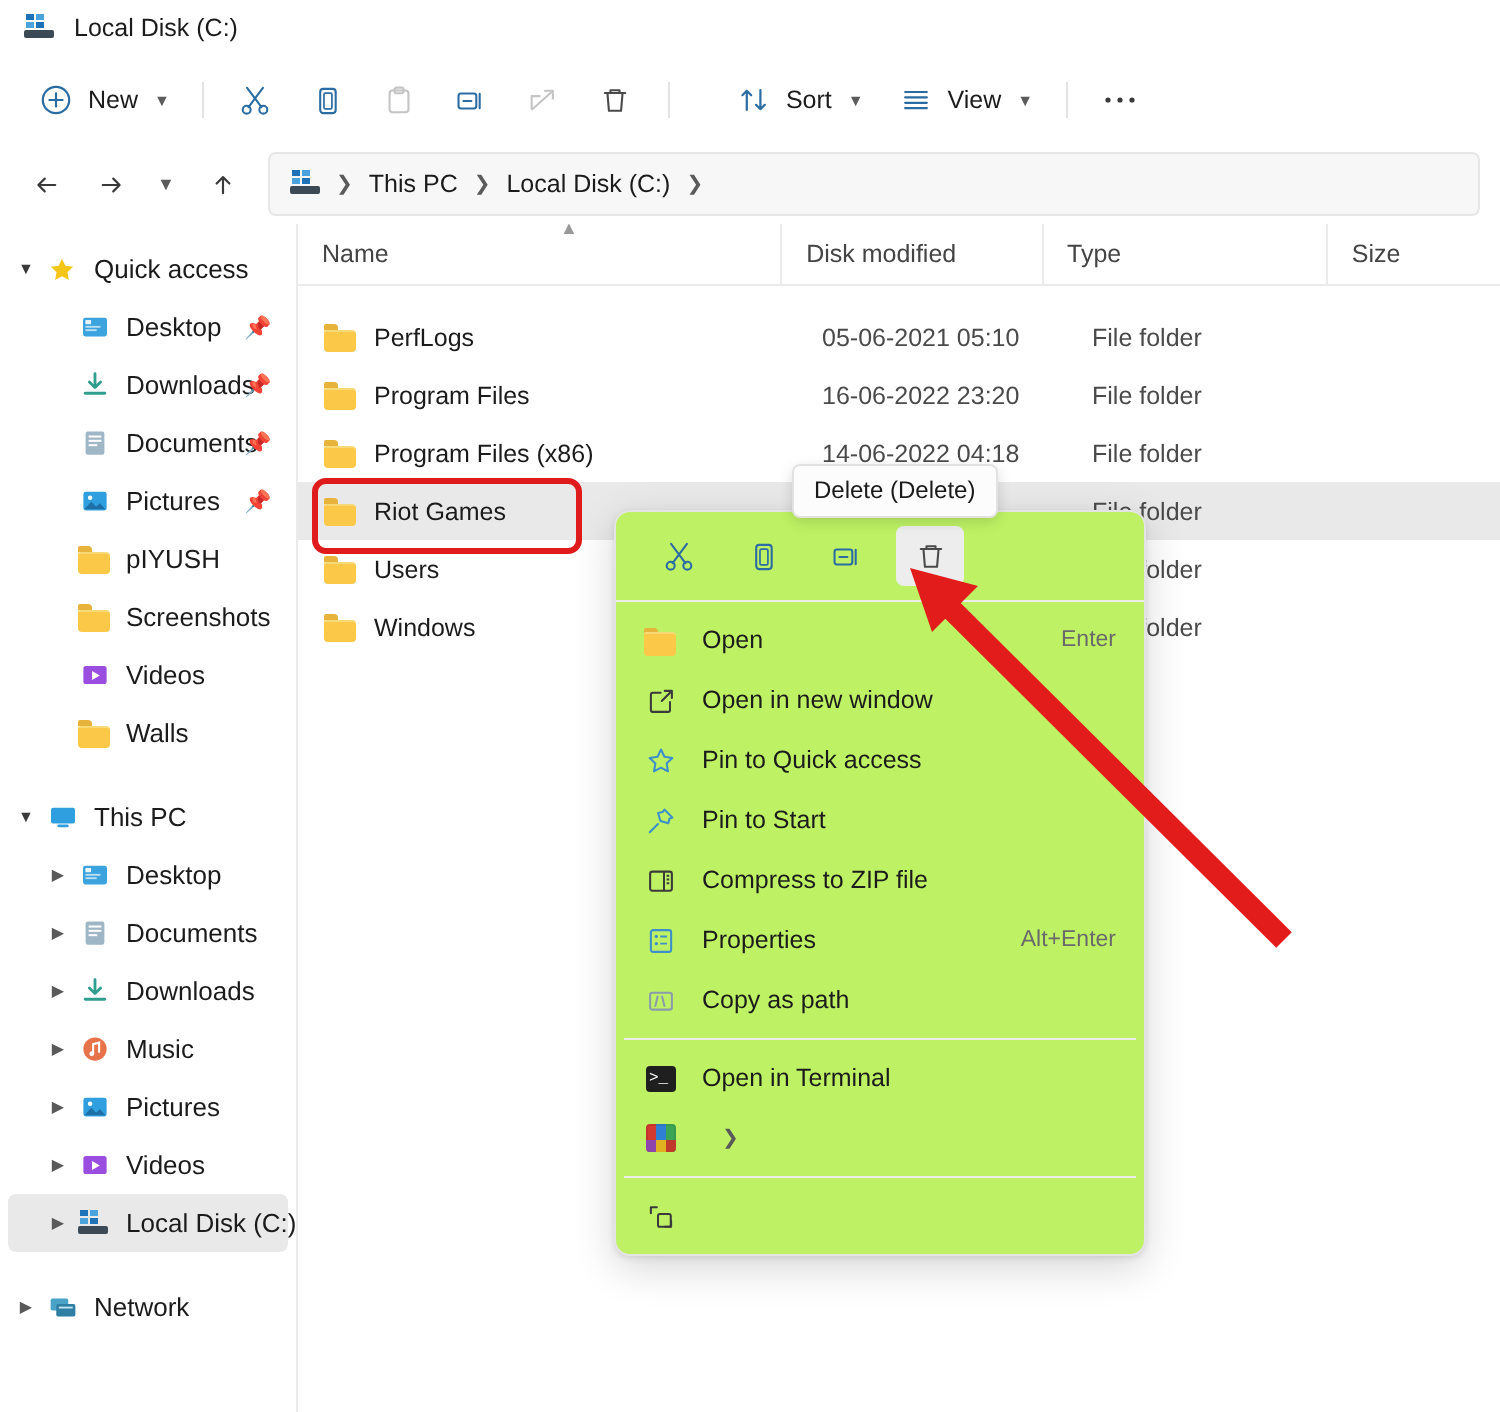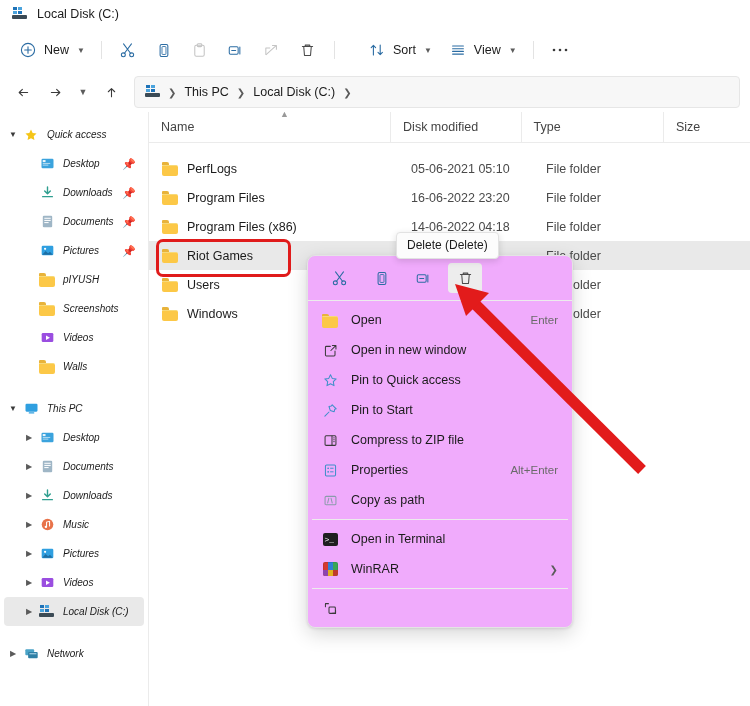--- a/index.html
+++ b/index.html
@@ -123,21 +123,21 @@
     cursor: default;
   }
   .navitem.selected { background: #e9e9e9; }
   .exp {
     width: 18px; text-align: center;
     font-size: 8px; color: #5a5a5a;
     flex: 0 0 auto;
   }
   .exp.open { color: #3a3a3a; }
   .nav-ico { width: 18px; height: 16px; display:flex; align-items:center; justify-content:center; flex:0 0 auto; margin-right: 7px;}
-  .nav-label { font-size: 10px; color: #1b1b1b; white-space: nowrap; font-style: italic; }
+  .nav-label { font-size: 13px; color: #1b1b1b; white-space: nowrap; }
   .pin {
     position: absolute; right: 8px; top: 50%; transform: translateY(-50%);
     color: #8a8a8a; font-size: 11px;
   }
   .lvl1 { padding-left: 0px; }
   .lvl2 .exp { width: 18px; }
   .lvl2 { padding-left: 16px; }
   .lvl2-noexp { padding-left: 34px; }
 
   
@@ -215,21 +215,21 @@
     font-size: 12px;
     color: #1b1b1b;
     box-shadow: 0 2px 7px rgba(0,0,0,0.14);
     z-index: 60;
     white-space: nowrap;
   }
 
   
   .ctxmenu {
     position: absolute;
-    background: #f0abfc;
+    background: #bef264;
     border: 1px solid #e4e4e4;
     border-radius: 8px;
     box-shadow: 0 6px 20px rgba(0,0,0,0.16), 0 1px 3px rgba(0,0,0,0.10);
     z-index: 50;
     padding: 0;
     overflow: hidden;
   }
   .ctx-toolbar {
     height: 44px;
     display: flex;
@@ -894,21 +894,20 @@
       <span class="ctx-ico">
         <span class="terminal">&gt;_</span>
       </span>
       <span class="ctx-label">Open in Terminal</span>
     </div>
 
     <div class="ctx-item">
       <span class="ctx-ico">
         <span class="winrar"></span>
       </span>
-      <span class="ctx-label">WinRAR</span>
       <span class="ctx-sub">❯</span>
     </div>
 
     <div class="ctx-divider"></div>
 
     <div class="ctx-item">
       <span class="ctx-ico">
         <svg width="15" height="15" viewBox="0 0 16 16">
           <path d="M2.6 6V2.8h3.2M13.4 10v3.2h-3.2" fill="none" stroke="#3a3a3a" stroke-width="1.1" stroke-linecap="round" stroke-linejoin="round"></path>
           <rect x="6.4" y="6.4" width="6.8" height="6.8" rx="1" fill="none" stroke="#3a3a3a" stroke-width="1.1"></rect>

